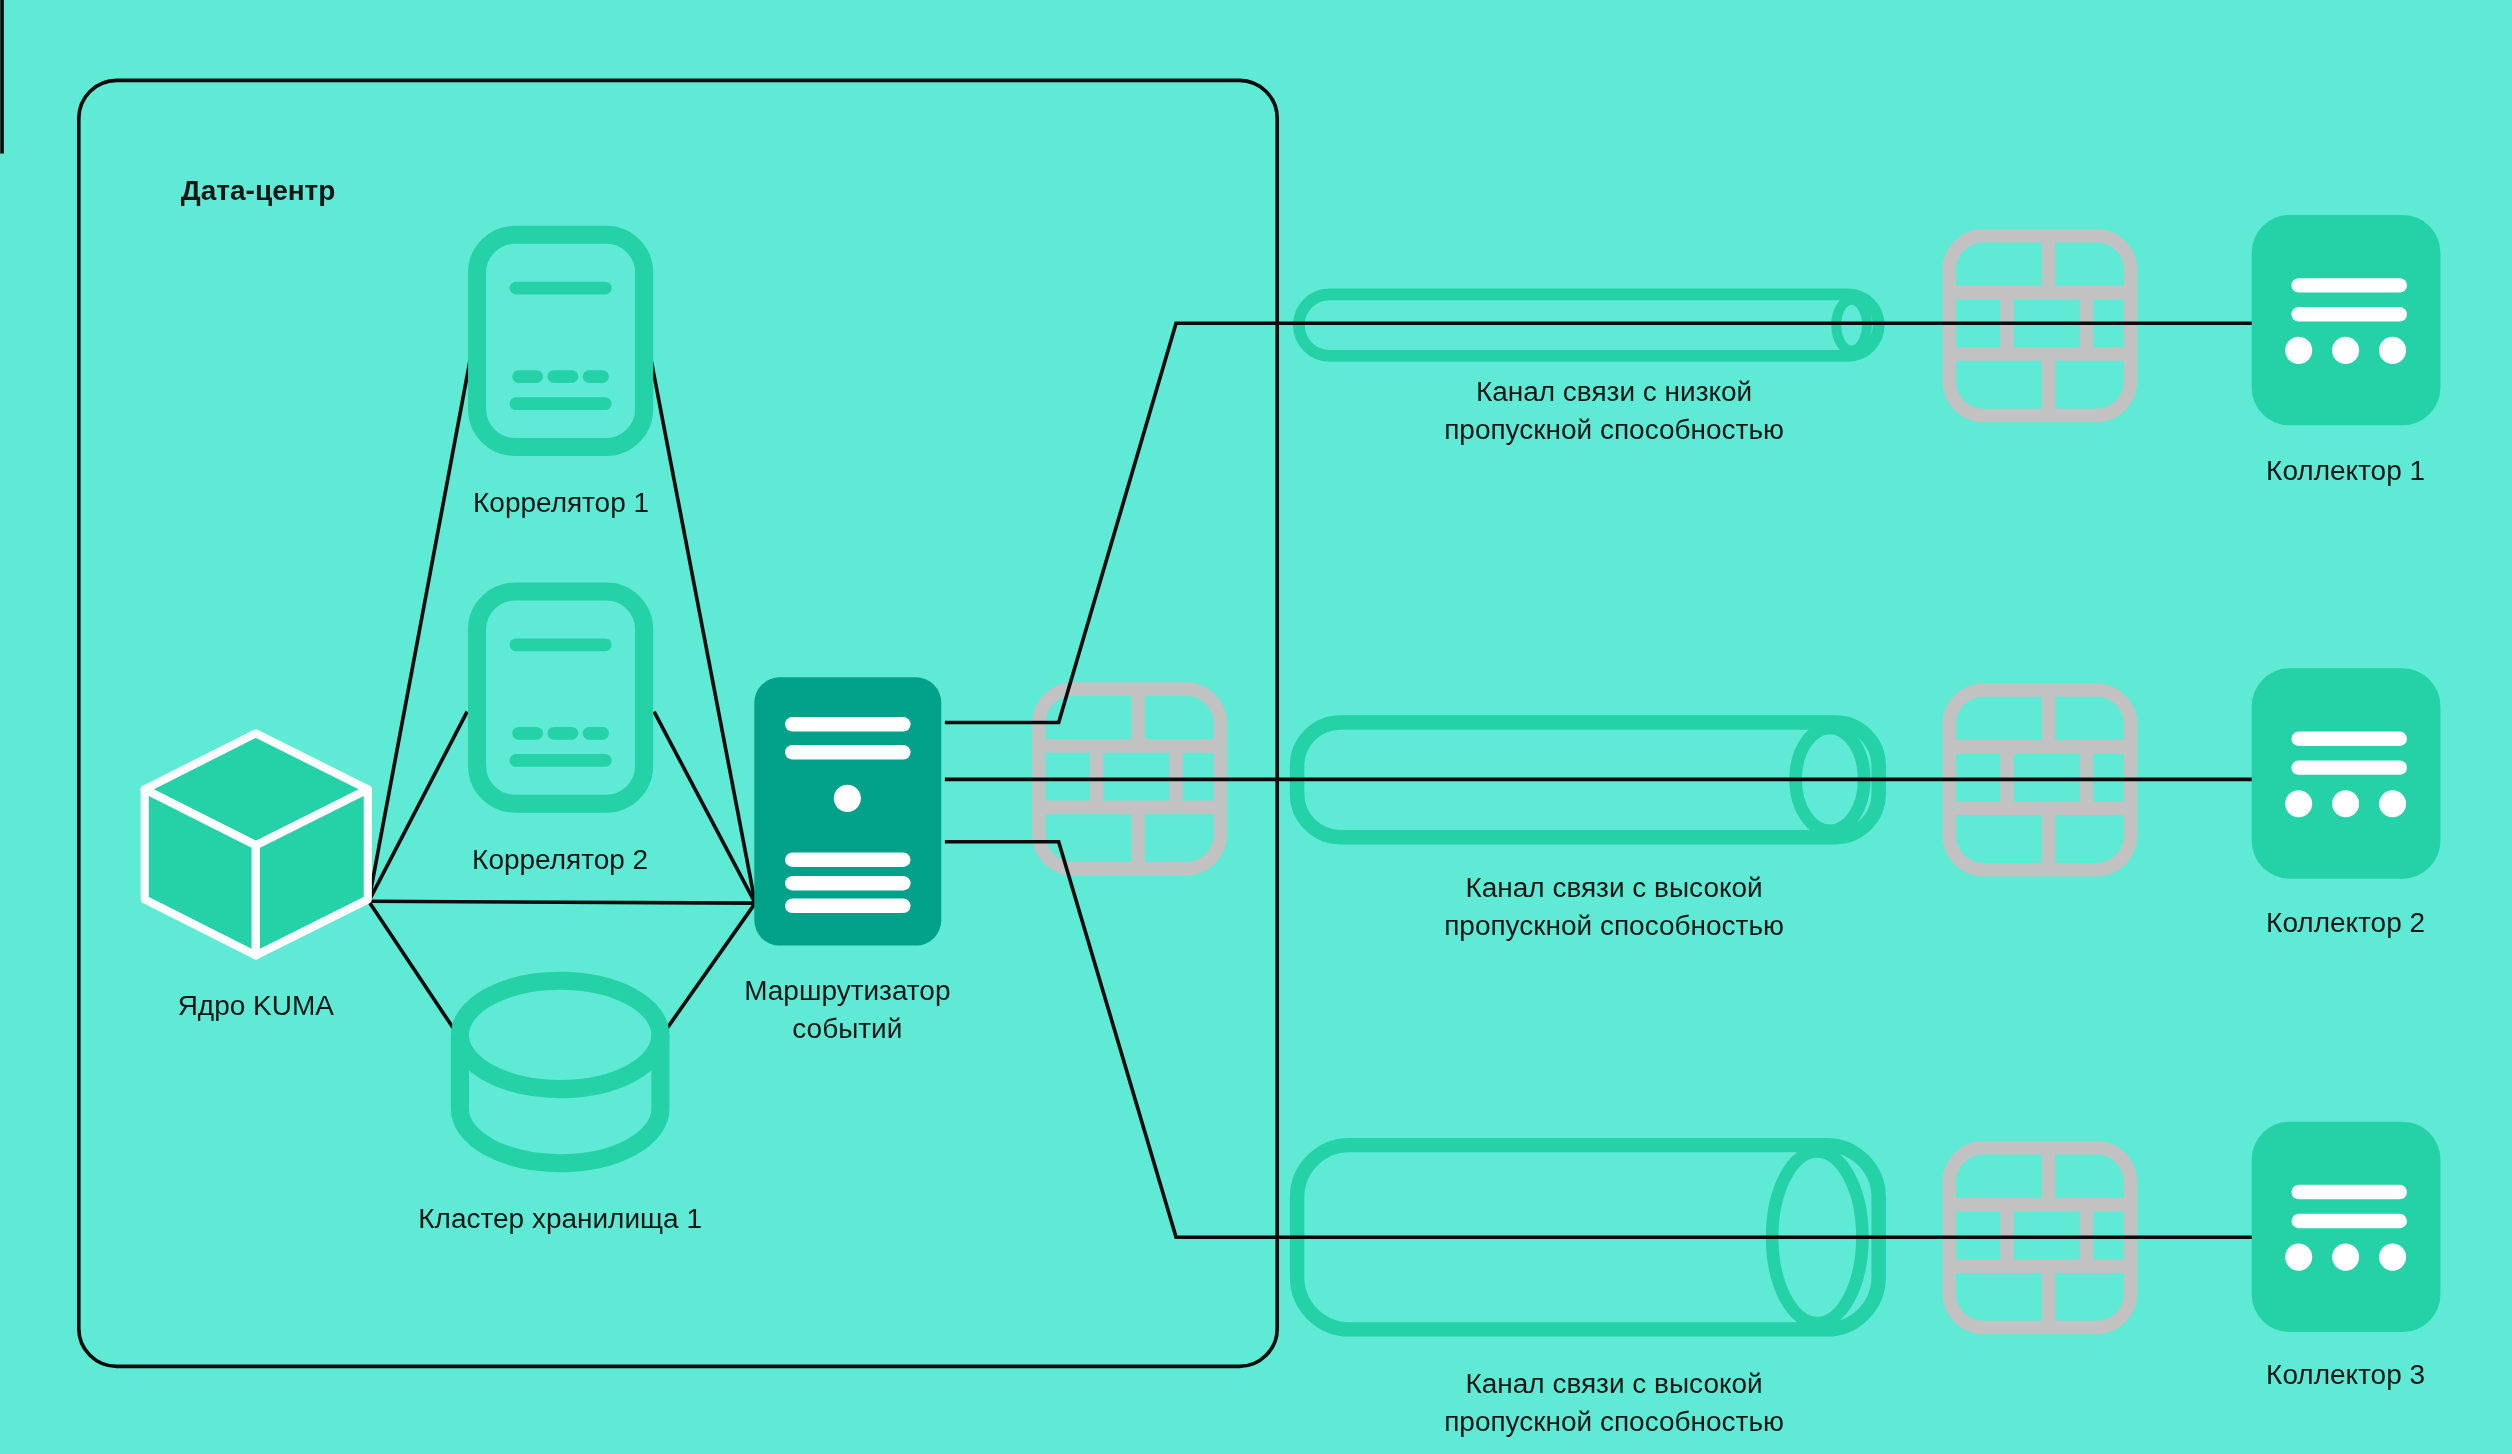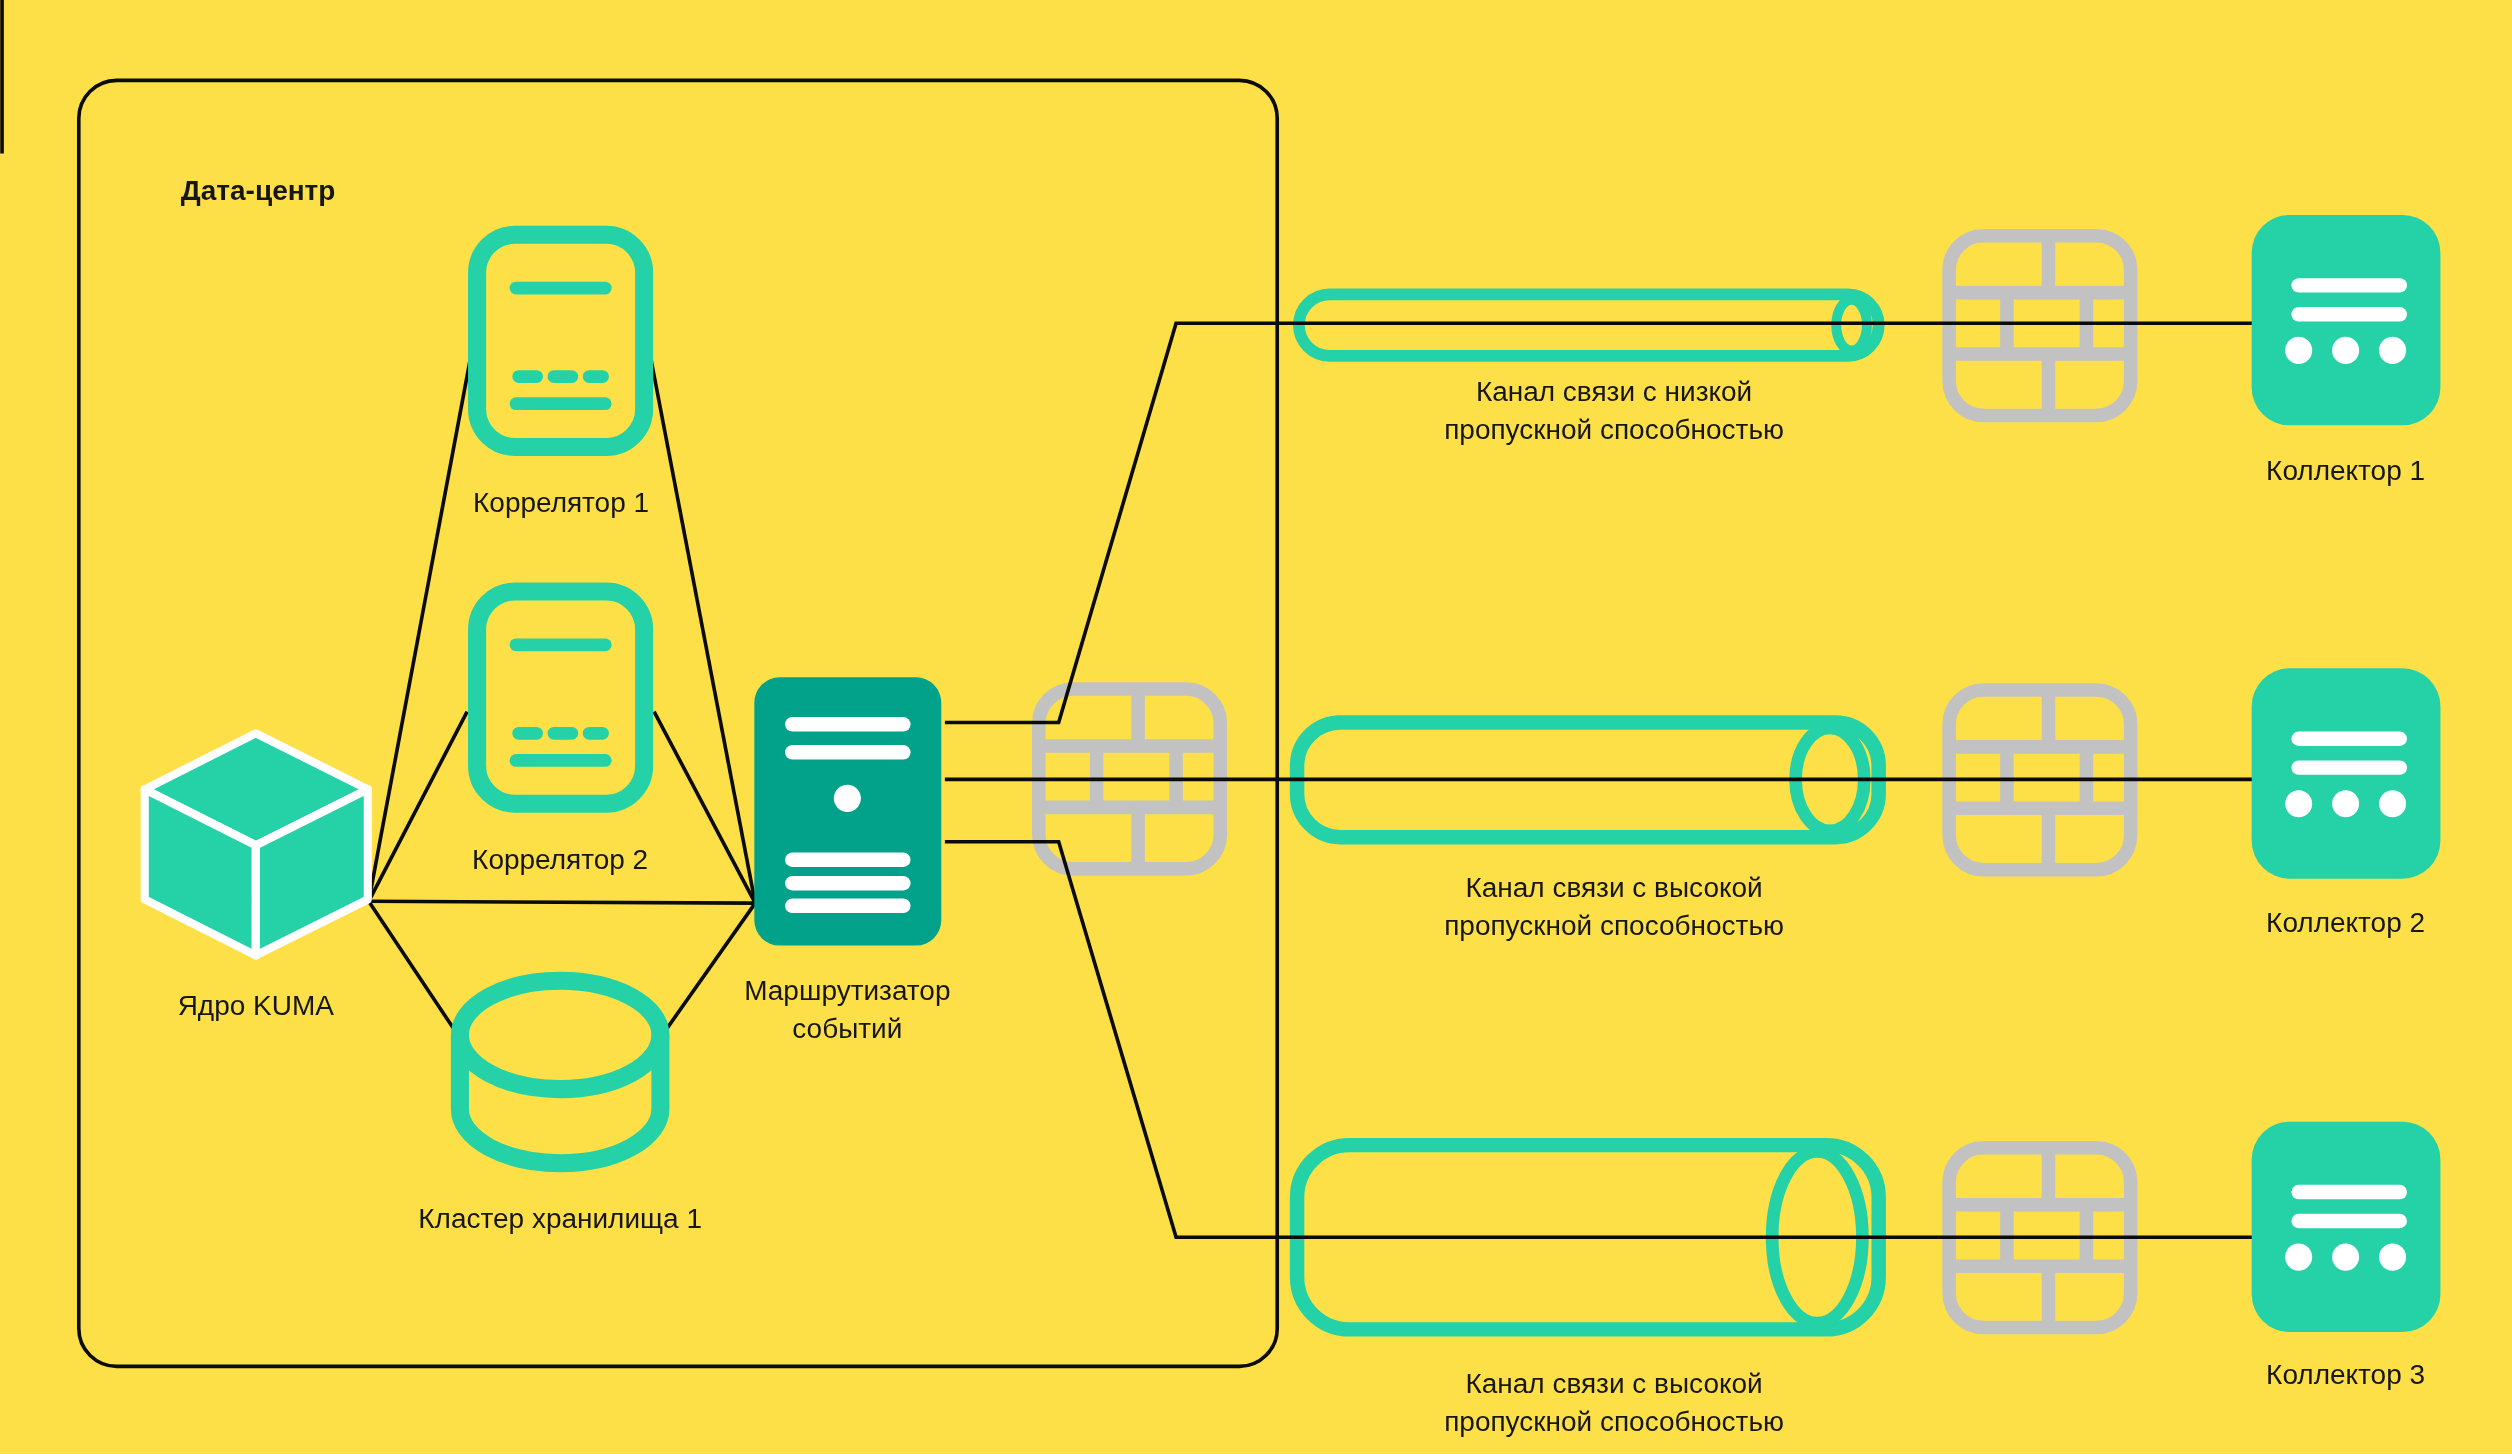--- a/index.html
+++ b/index.html
@@ -1,16 +1,16 @@
 <!DOCTYPE html>
 <html style="--c-green: #25d1a6; --c-teal: #02a189; --c-gray: #c2c2c2; --c-line: #0b0b0b;font-size:14.5px"><head>
 <meta charset="utf-8">
 <style>
   html,body{margin:0;padding:0;background:#ffffff;}
-  .stage{position:relative;width:2512px;height:1454px;background:#fde047;overflow:hidden;}
+  .stage{position:relative;width:2512px;height:1454px;background:#5eead4;overflow:hidden;}
   svg{display:block;}
   text{font-family:"Liberation Sans","DejaVu Sans",sans-serif;font-size:31px;fill:#161616;}
   .title{font-weight:bold;font-size:31px;}
   .ctr{text-anchor:middle;}
   .ln{stroke:var(--c-line,#0b0b0b);stroke-width:4;fill:none;}
   .box{stroke:var(--c-line,#0b0b0b);stroke-width:4;fill:none;}
   .green-o{stroke:var(--c-green,#25d1a6);fill:none;}
   .green-f{fill:var(--c-green,#25d1a6);}
   .teal-f{fill:var(--c-teal,#02a189);}
   .fw-part{stroke:var(--c-gray,#c2c2c2);stroke-width:15;fill:none;}

